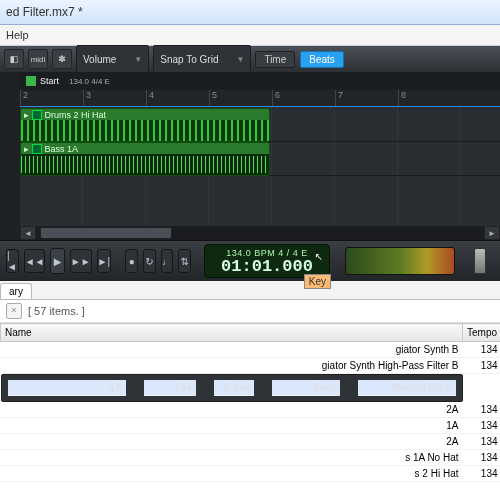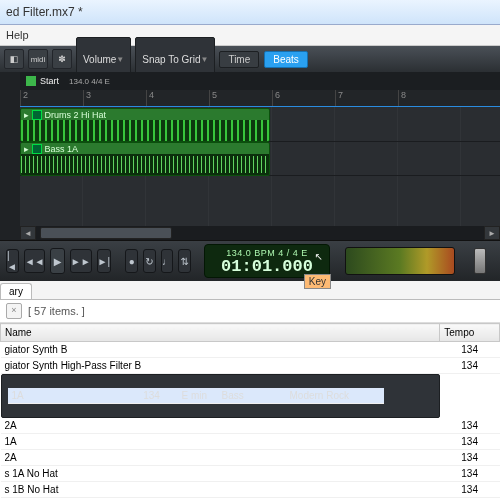--- a/index.html
+++ b/index.html
@@ -1,20 +1,20 @@
 <!DOCTYPE html>
 <html><head>
 <meta charset="utf-8">
 <style>
   html,body{margin:0;padding:0;font-family:Tahoma,Arial,sans-serif;font-size:11px;background:#f0f0f0;width:500px;height:500px;overflow:hidden;}
   .title-bar{height:24px;background:linear-gradient(#eaf4ff,#cfe4fa);border-bottom:1px solid #9ac;display:flex;align-items:center;padding:0 6px;color:#333;font-size:12px;}
   .menu-bar{height:20px;background:#f5f5f5;border-bottom:1px solid #ccc;display:flex;align-items:center;padding:0 6px;color:#333;}
   .toolbar{height:26px;background:linear-gradient(#4a5057,#2b2f33);display:flex;align-items:center;padding:0 4px;gap:4px;color:#ddd;}
   .tbtn{height:18px;min-width:18px;background:#3a3f44;border:1px solid #22252a;border-radius:2px;display:flex;align-items:center;justify-content:center;font-size:9px;color:#ccc;}
-  .sel{height:18px;background:#2f3338;border:1px solid #1c1f22;border-radius:2px;display:flex;align-items:center;padding:12px 6px;font-size:10px;color:#ddd;}
+  .sel{height:18px;background:#2f3338;border:1px solid #1c1f22;border-radius:2px;display:flex;align-items:center;padding:4px 6px;font-size:10px;color:#ddd;gap:18px;}
   .sel .chev{font-size:8px;color:#888;}
   .seg{display:flex;gap:5px;}
   .seg .segbtn{padding:2px 8px;border:1px solid #1c1f22;border-radius:2px;font-size:10px;}
   .segbtn.off{background:#383d42;color:#ccc;}
   .segbtn.on{background:#2aa0f0;color:#fff;border-color:#1670b0;}
   .timeline-wrap{background:#2a2d31;height:168px;position:relative;border-bottom:1px solid #111;overflow:hidden;}
   .track-info{position:absolute;left:0;top:0;bottom:0;width:20px;background:#1f2225;border-right:1px solid #111;}
   .start-bar{position:absolute;left:20px;top:0;right:0;height:18px;background:#1b1e21;color:#eee;display:flex;align-items:center;padding-left:6px;font-size:9px;gap:4px;}
   .start-bar .flag{width:10px;height:10px;background:#3cb54a;}
   .ruler{position:absolute;left:20px;top:18px;right:0;height:16px;background:#222528;color:#888;font-size:9px;}
@@ -42,21 +42,21 @@
   .lcd .keybox{position:absolute;right:-2px;bottom:-12px;background:#fdba74;border:1px solid #888;padding:1px 4px;font-size:10px;color:#333;}
   .meter{flex:0 0 108px;height:26px;margin-left:10px;background:linear-gradient(90deg,#2d4a1e,#5b7a22 50%,#b09a28 75%,#a94a20);border:1px solid #111;border-radius:3px;}
   .slider{flex:0 0 28px;height:30px;margin-left:6px;display:flex;align-items:center;justify-content:center;}
   .slider .handle{width:10px;height:24px;background:linear-gradient(#bbb,#777);border:1px solid #333;border-radius:2px;}
   .tabbar{height:18px;background:#f4f4f4;border-bottom:1px solid #bbb;display:flex;align-items:flex-end;}
   .tabbar .tab{padding:2px 8px;border:1px solid #bbb;border-bottom:none;border-radius:3px 3px 0 0;background:#fff;font-size:10px;margin-top:24px;}
   .filter{height:22px;background:#fff;display:flex;align-items:center;padding:0 6px;gap:6px;border-bottom:1px solid #ddd;color:#555;}
   .filter .clear{width:14px;height:14px;border:1px solid #aaa;border-radius:2px;text-align:center;line-height:12px;font-size:9px;color:#888;background:#f4f4f4;}
   .tbl{width:100%;border-collapse:collapse;background:#fff;}
   .tbl th{background:linear-gradient(#f9f9f9,#e6e6e6);border:1px solid #c8c8c8;font-weight:normal;font-size:10px;padding:3px 4px;text-align:left;}
-  .tbl td{border-bottom:1px solid #f0f0f0;padding:2px 4px;font-size:10px;white-space:nowrap;}
+  .tbl td{border-bottom:1px solid #f0f0f0;padding:2px 4px;font-size:10px;white-space:nowrap;text-align:right;}
   .tbl tr.sel td{background:#dbe8fb;}
   .c-name{width:110px;max-width:110px;overflow:hidden;}
   .c-tempo{width:44px;text-align:center;}
   .c-key{width:32px;}
   .c-inst{width:60px;}
   .c-style{width:90px;}
   .tbl-wrap{height:200px;overflow:hidden;background:#fff;}
 </style>
 </head>
 <body>
@@ -201,22 +201,18 @@
         </tr>
         <tr>
           <td class="c-name">2A</td>
           <td class="c-tempo">134</td>
         </tr>
         <tr>
           <td class="c-name">s 1A No Hat</td>
           <td class="c-tempo">134</td>
         </tr>
         <tr>
-          <td class="c-name">s 1B No Hat</td>
-          <td class="c-tempo">134</td>
-        </tr>
-        <tr>
           <td class="c-name">s 2 Hi Hat</td>
           <td class="c-tempo">134</td>
         </tr>
       </tbody>
   </table>
 </div>
 
 </body></html>

